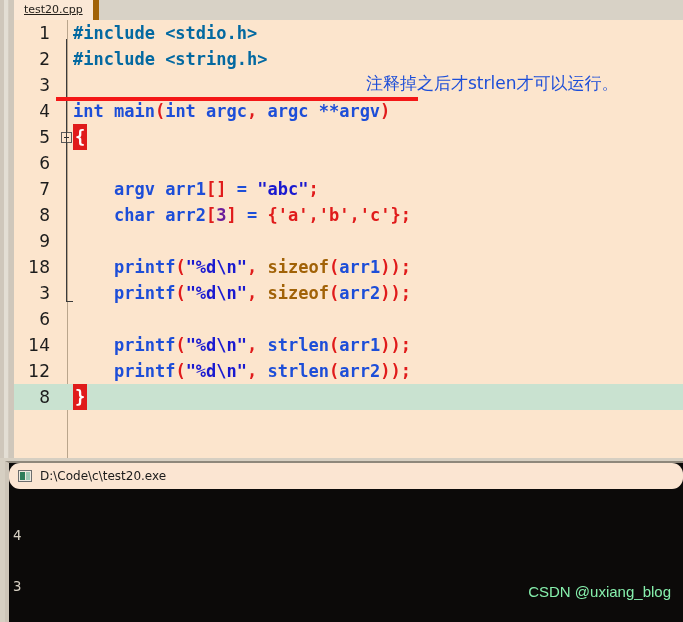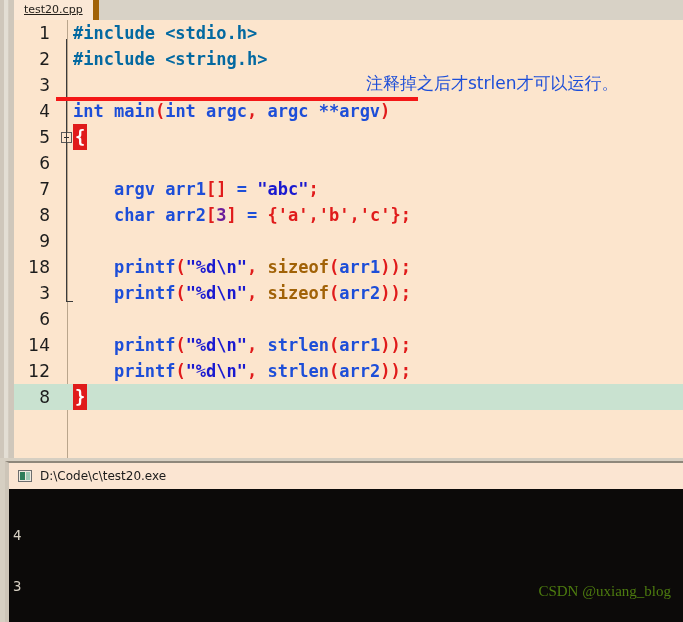--- a/index.html
+++ b/index.html
@@ -165,20 +165,21 @@
   .console-title {
     position: absolute;
     left: 0; top: 0;
     width: 100%; height: 26px;
     background: #fbe5d2;
     box-sizing: border-box;
     padding-left: 9px;
     display: flex;
     align-items: center;
     gap: 8px;
+    border-radius: 11px;
   }
   .console-icon {
     width: 14px; height: 12px;
     background: #efe9df;
     border: 1px solid #6d6d6d;
     position: relative;
     box-sizing: border-box;
     flex: none;
   }
   .console-icon::before {
@@ -208,23 +209,23 @@
     font-family: "DejaVu Sans Mono", monospace;
     font-size: 14px;
     line-height: 17px;
     color: #d6cfc2;
     white-space: pre;
   }
   .con-row { height: 17px; }
   .watermark {
     position: absolute;
     right: 12px; bottom: 22px;
-    font-family: Liberation Serif, serif;
+    font-family: Liberation Sans, sans-serif;
     font-size: 15px;
-    color: #4d7c0f;
+    color: #86efac;
     white-space: nowrap;
   }
 </style>
 </head>
 <body>
 
 <div id="app">
 
   <div class="ide-left-rail"></div>
 

